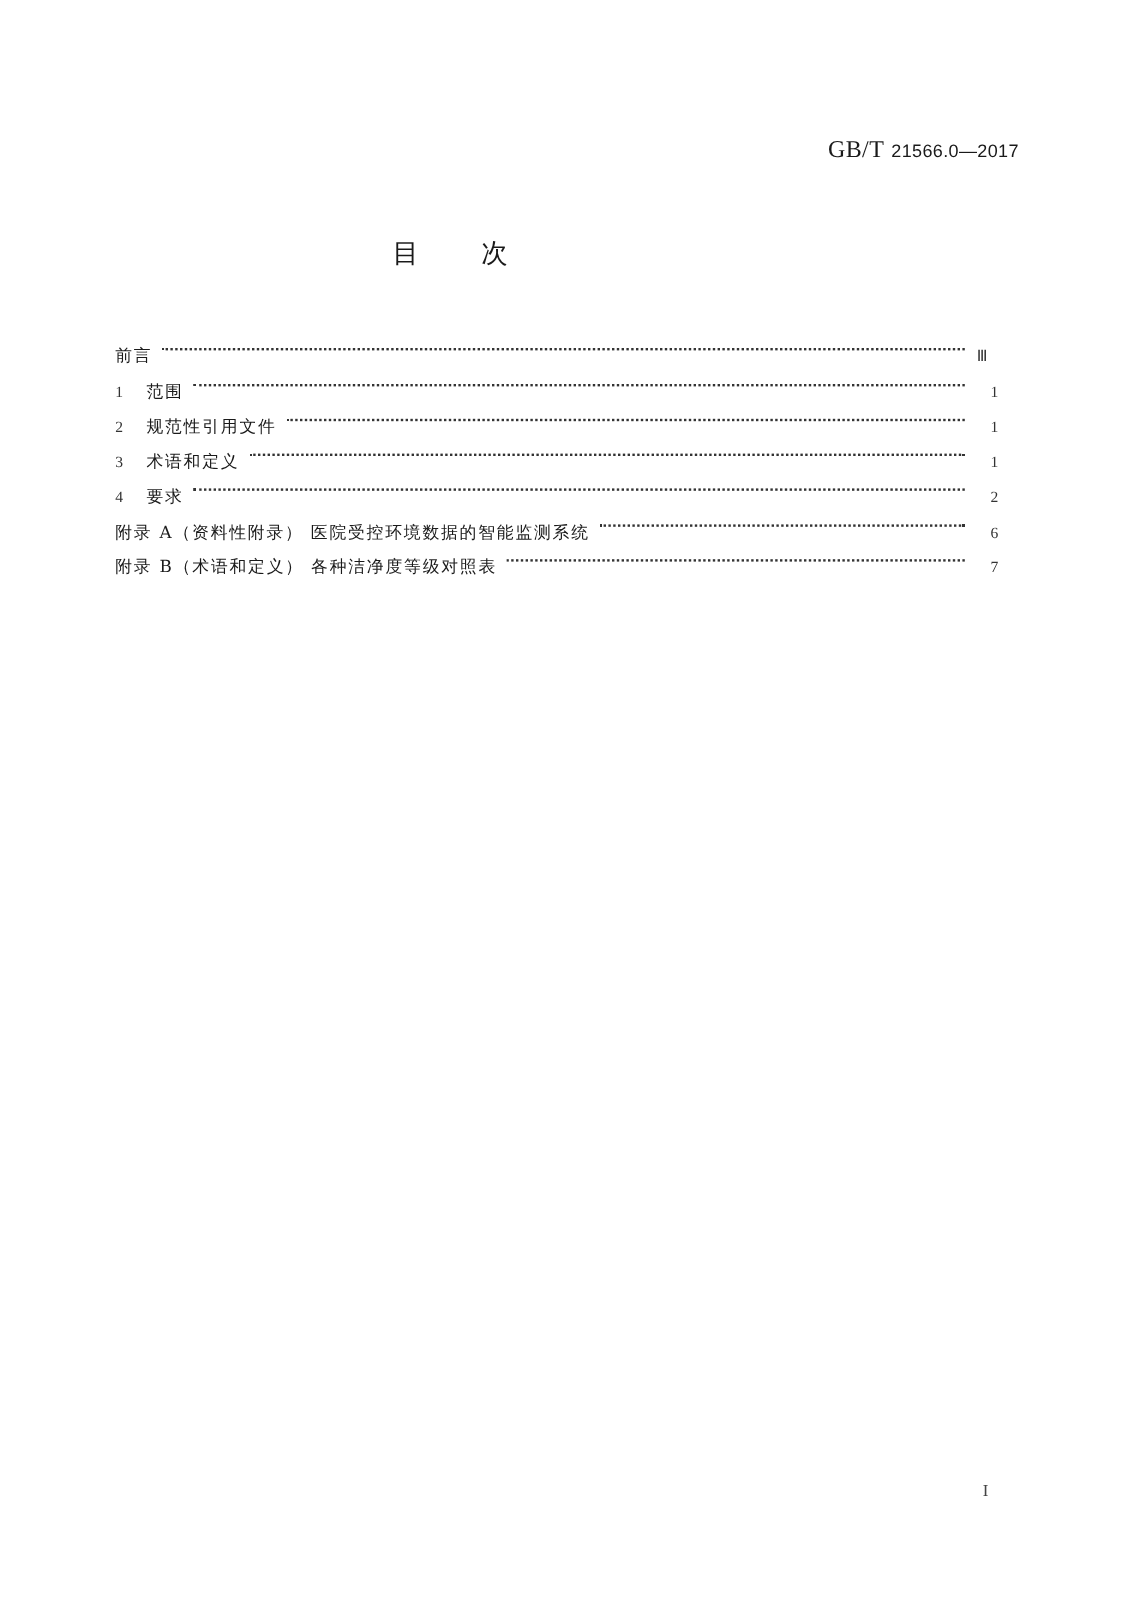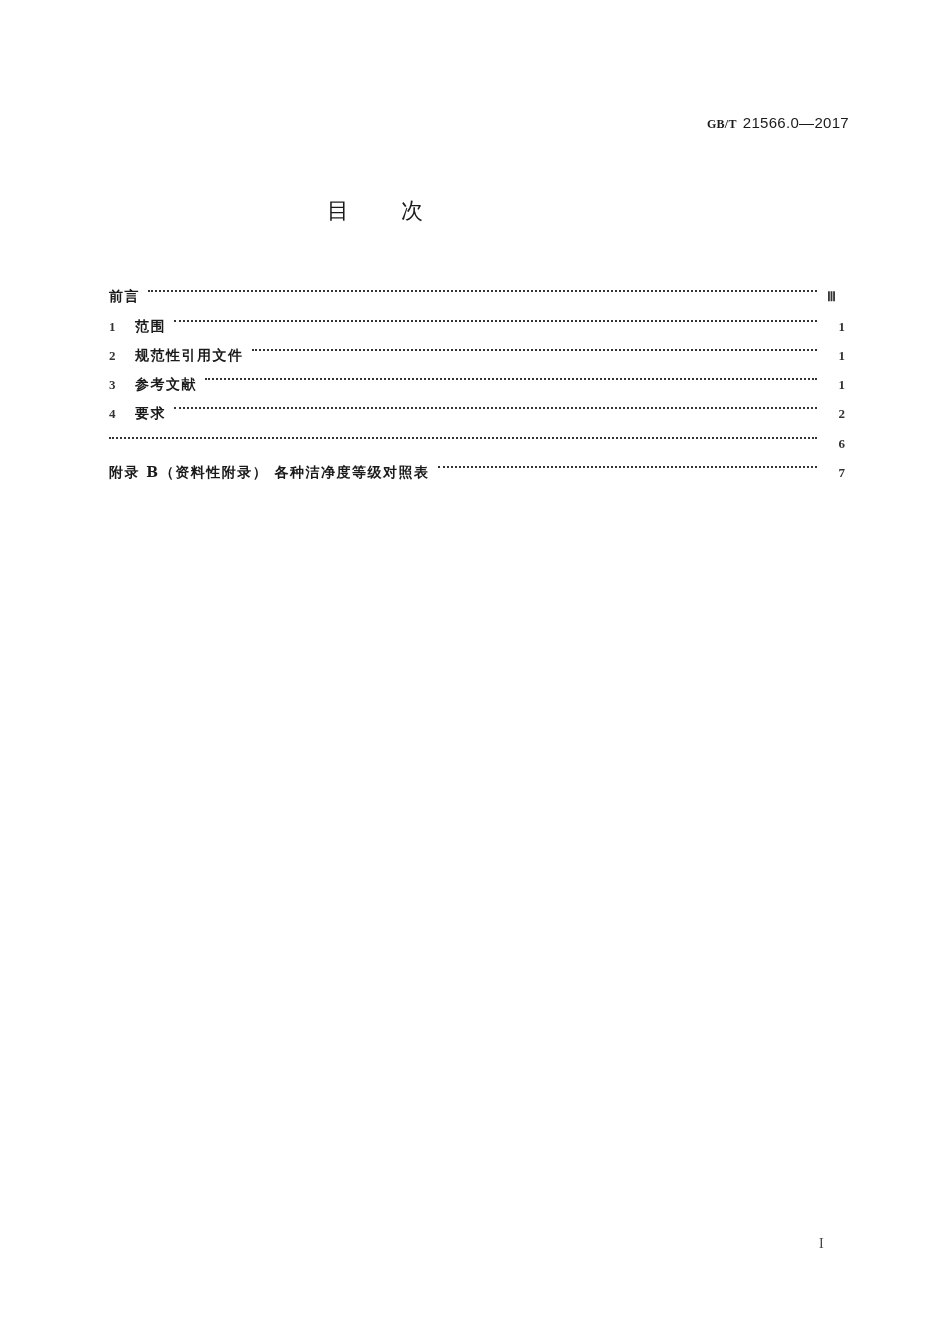--- a/index.html
+++ b/index.html
@@ -18,45 +18,44 @@
     .std-code {
       position: absolute;
       top: 114px;
       right: 101px;
       font-size: 15px;
       letter-spacing: 0.3px;
       white-space: nowrap;
     }
     .std-code .prefix {
       font-family: "Liberation Serif", serif;
-      font-weight: bold;
-      font-size: 12px;
+      font-weight: normal;
+      font-size: 20px;
     }
     .std-code .num {
       font-family: "Liberation Sans", sans-serif;
       font-size: 15px;
       margin-left: 6px;
     }
     .title {
       position: absolute;
       top: 196px;
       left: 0;
       width: 750px;
       text-align: center;
       font-family: "DejaVu Sans", sans-serif;
       font-size: 22px;
       letter-spacing: 52px;
       text-indent: 52px;
     }
     .toc {
       position: absolute;
       top: 272px;
-      left: 109px;
+      left: 96px;
       width: 736px;
-      font-weight: bold;
     }
     .toc-row {
       display: flex;
       align-items: baseline;
       height: 29.3px;
       font-size: 14px;
       line-height: 29.3px;
     }
     .toc-label {
       white-space: nowrap;
@@ -131,34 +130,35 @@
     <span class="toc-page">1</span>
   </div>
   <div class="toc-row">
     <span class="toc-num">2</span>
     <span class="toc-label">规范性引用文件</span>
     <span class="leader"></span>
     <span class="toc-page">1</span>
   </div>
   <div class="toc-row">
     <span class="toc-num">3</span>
-    <span class="toc-label">参考文献</span>
+    <span class="toc-label">术语和定义</span>
     <span class="leader"></span>
     <span class="toc-page">1</span>
   </div>
   <div class="toc-row">
     <span class="toc-num">4</span>
     <span class="toc-label">要求</span>
     <span class="leader"></span>
     <span class="toc-page">2</span>
   </div>
   <div class="toc-row">
+    <span class="toc-label">附录 A（资料性附录）  医院受控环境数据的智能监测系统</span>
     <span class="leader"></span>
     <span class="toc-page">6</span>
   </div>
   <div class="toc-row">
-    <span class="toc-label">附录 B（资料性附录）  各种洁净度等级对照表</span>
+    <span class="toc-label">附录 B（术语和定义）  各种洁净度等级对照表</span>
     <span class="leader"></span>
     <span class="toc-page">7</span>
   </div>
 </div>
 
 <div class="page-footer">I</div>
 
 </body></html>

